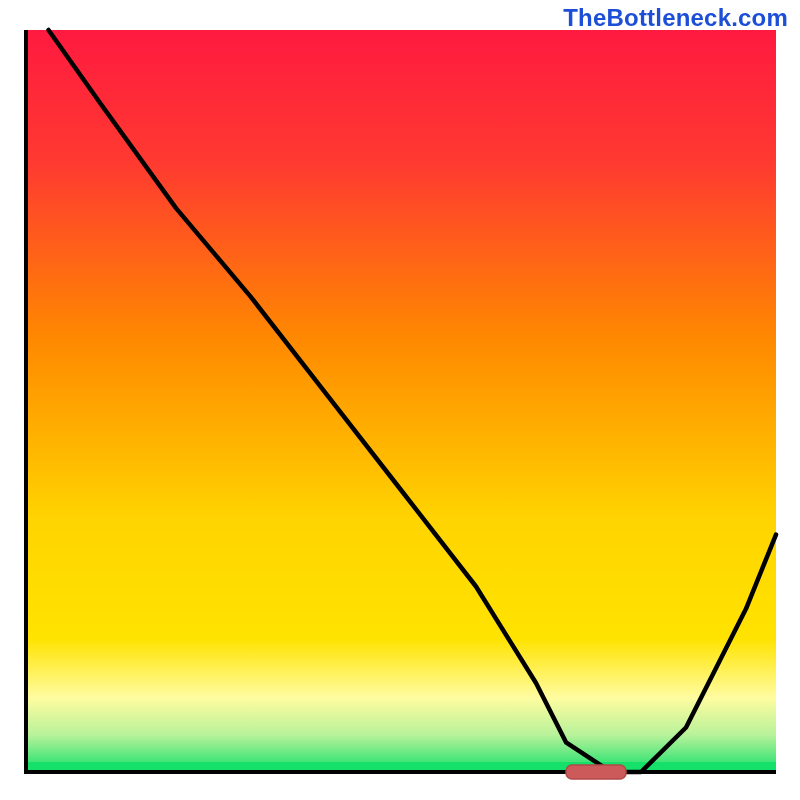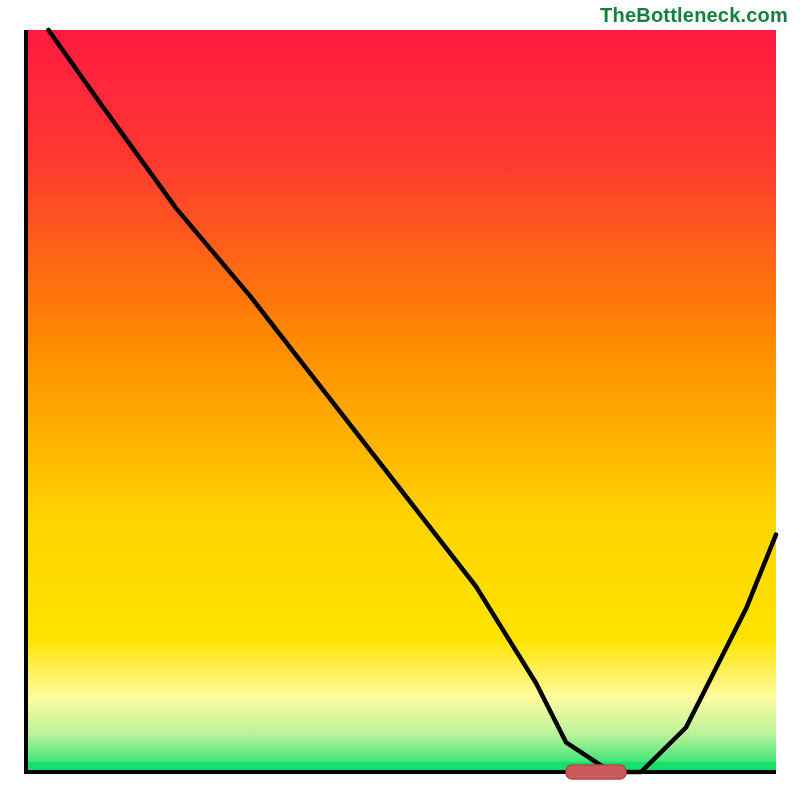--- a/index.html
+++ b/index.html
@@ -12,23 +12,23 @@
   }
   .chart-wrap {
     position: relative;
     width: 800px;
     height: 800px;
   }
   .watermark {
     position: absolute;
     top: 4px;
     right: 12px;
-    font-size: 20px;
+    font-size: 24px;
     font-weight: 600;
-    color: #15803d;
+    color: #1d4ed8;
     letter-spacing: 0.2px;
     margin-left: 36px;
   }
   svg.plot {
     position: absolute;
     left: 0;
     top: 0;
     width: 800px;
     height: 800px;
   }

